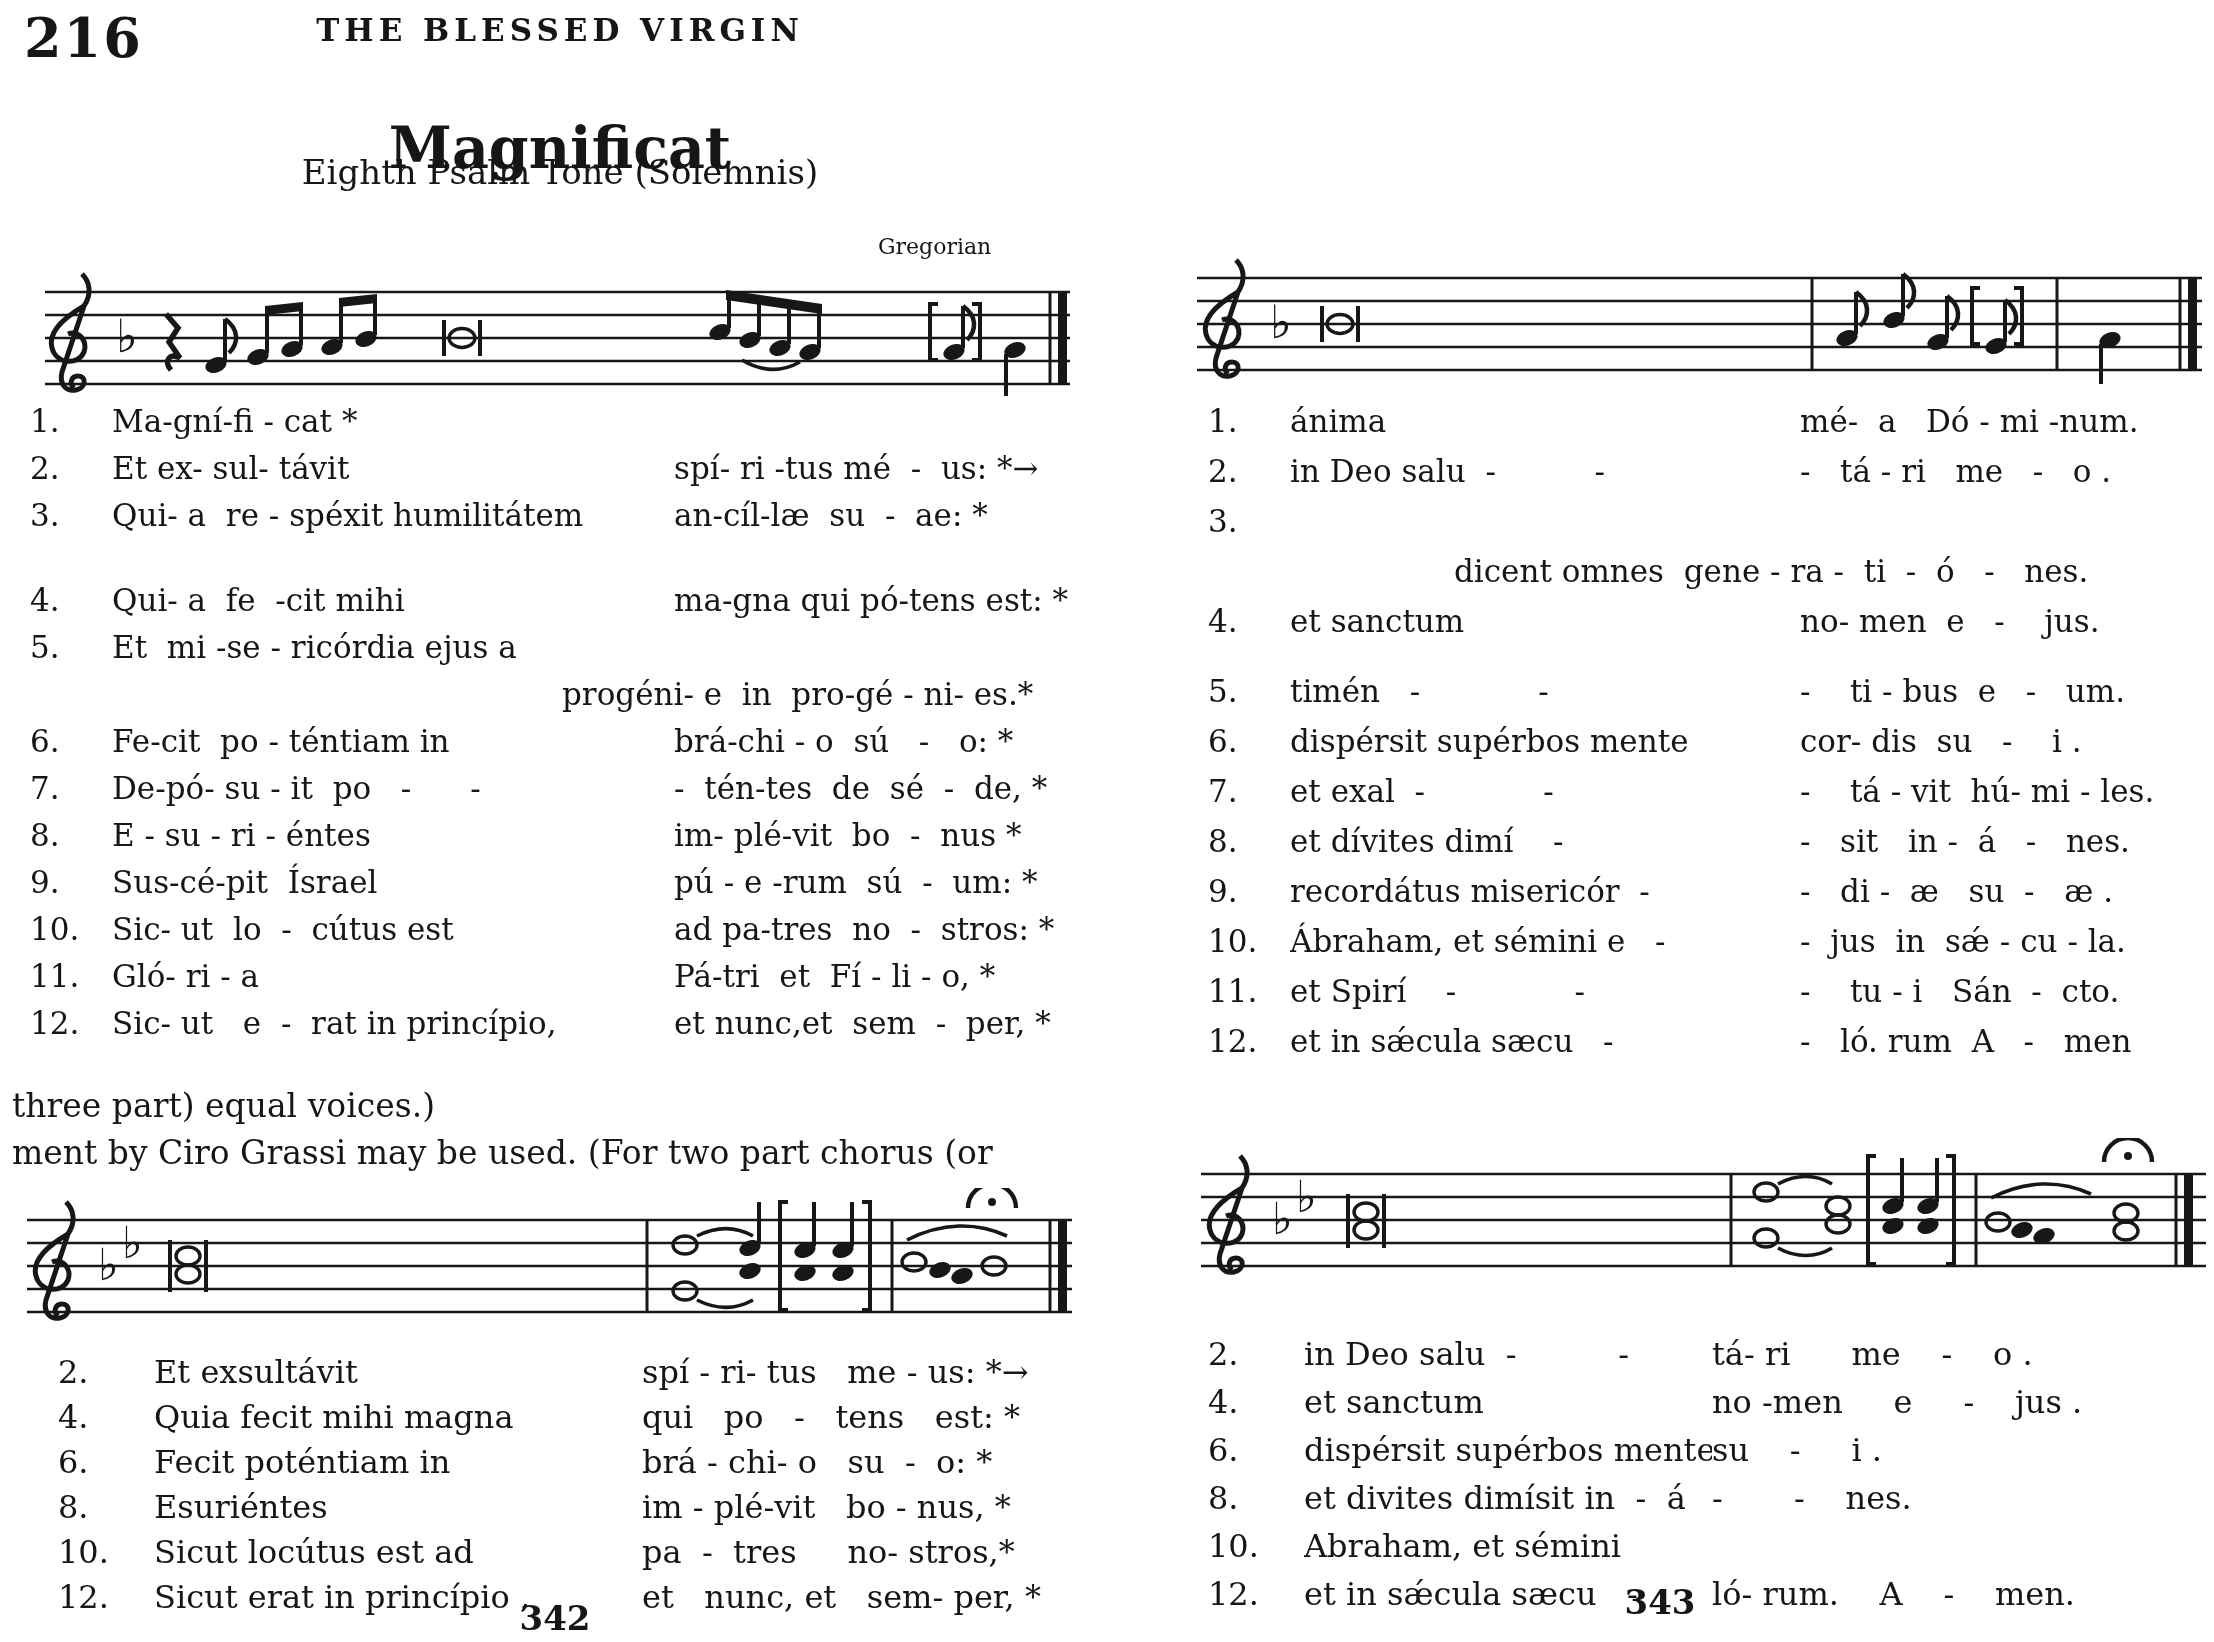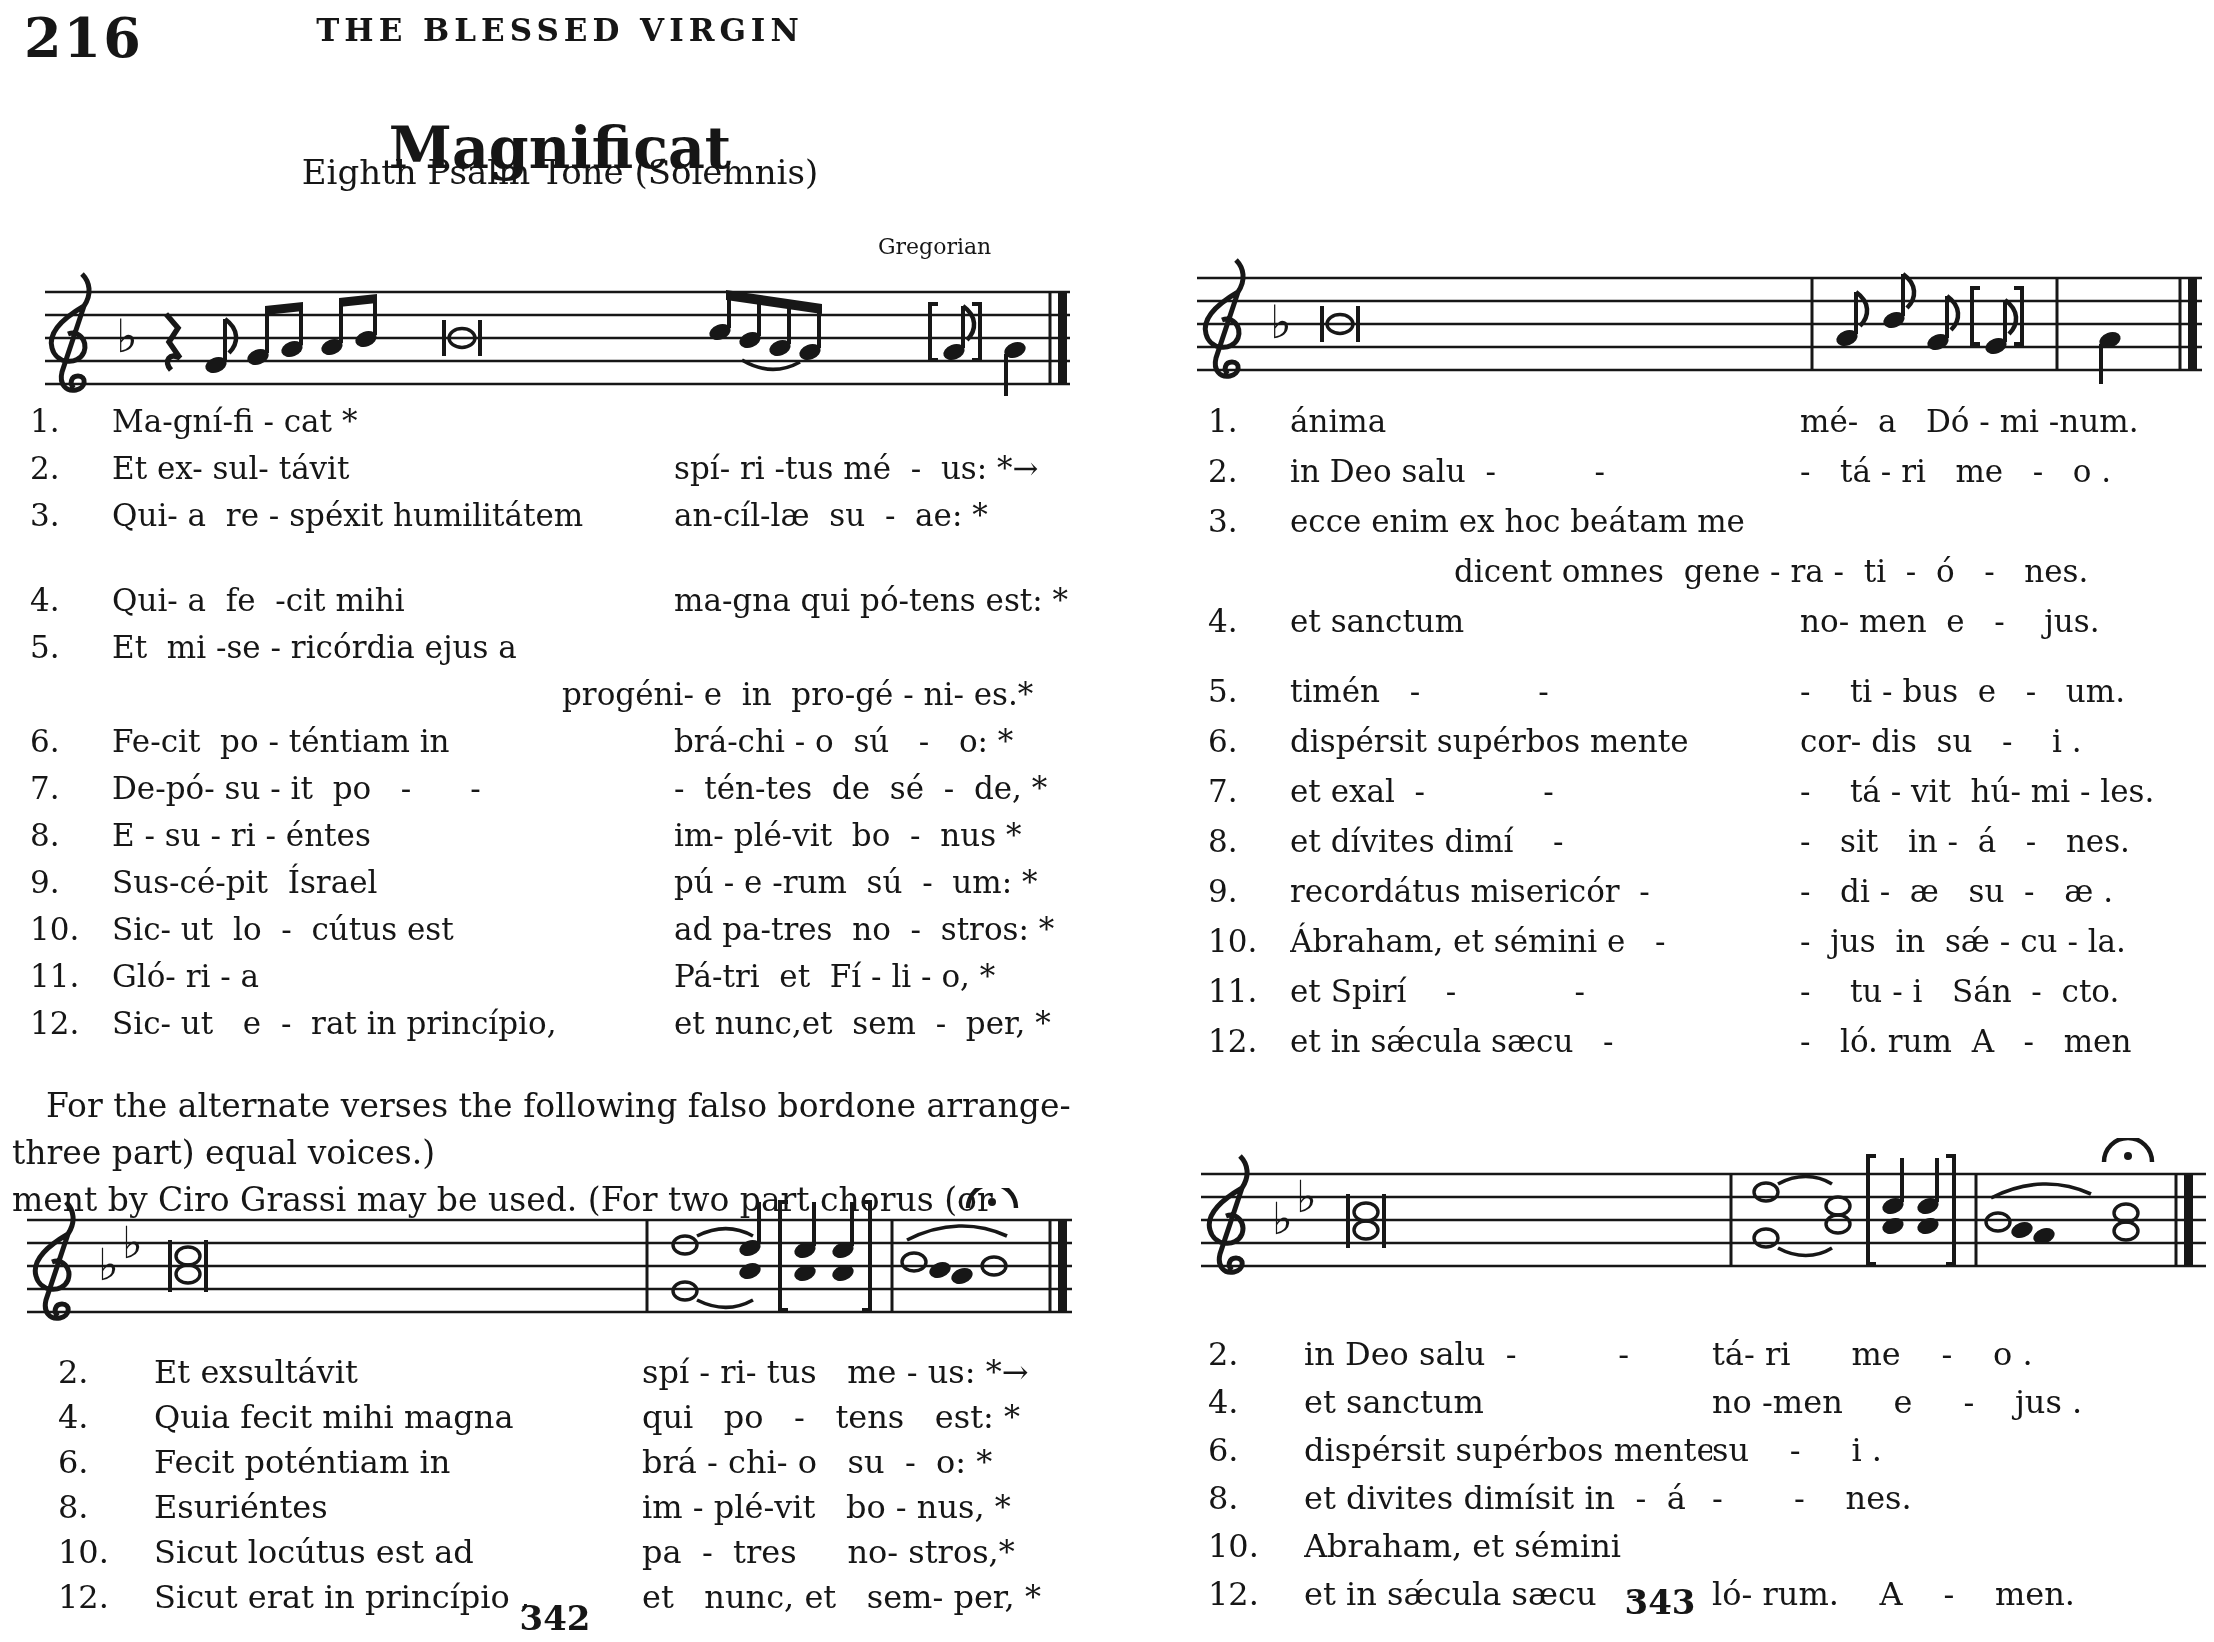--- a/index.html
+++ b/index.html
@@ -172,35 +172,34 @@
   <div class="vrow"><span class="vnum">8.</span><span class="vl">E - su - ri - éntes</span><span class="vr">im- plé-vit  bo  -  nus *</span></div>
   <div class="vrow"><span class="vnum">9.</span><span class="vl">Sus-cé-pit  Ísrael</span><span class="vr">pú - e -rum  sú  -  um: *</span></div>
   <div class="vrow"><span class="vnum">10.</span><span class="vl">Sic- ut  lo  -  cútus est</span><span class="vr">ad pa-tres  no  -  stros: *</span></div>
   <div class="vrow"><span class="vnum">11.</span><span class="vl">Gló- ri - a</span><span class="vr">Pá-tri  et  Fí - li - o, *</span></div>
   <div class="vrow"><span class="vnum">12.</span><span class="vl">Sic- ut   e  -  rat in princípio,</span><span class="vr">et nunc,et  sem  -  per, *</span></div>
 </div>
 
 <div class="abs vlist rcol">
   <div class="vrow"><span class="vnum">1.</span><span class="vl">ánima</span><span class="vr">mé-  a   Dó - mi -num.</span></div>
   <div class="vrow"><span class="vnum">2.</span><span class="vl">in Deo salu  -          -</span><span class="vr">-   tá - ri   me   -   o .</span></div>
-  <div class="vrow"><span class="vnum">3.</span><span class="vl">ecce enim ex hoc beátam me</span><span class="vr"></span></div>
+  <div class="vrow"><span class="vnum">3.</span><span class="vr"></span></div>
   <div class="vrow cont"><span class="vnum"></span><span class="vl"></span><span class="vr">dicent omnes  gene - ra -  ti  -  ó   -   nes.</span></div>
   <div class="vrow"><span class="vnum">4.</span><span class="vl">et sanctum</span><span class="vr">no- men  e   -    jus.</span></div>
   <div class="vrow gap"><span class="vnum">5.</span><span class="vl">timén   -            -</span><span class="vr">-    ti - bus  e   -   um.</span></div>
   <div class="vrow"><span class="vnum">6.</span><span class="vl">dispérsit supérbos mente</span><span class="vr">cor- dis  su   -    i .</span></div>
   <div class="vrow"><span class="vnum">7.</span><span class="vl">et exal  -            -</span><span class="vr">-    tá - vit  hú- mi - les.</span></div>
   <div class="vrow"><span class="vnum">8.</span><span class="vl">et dívites dimí    -</span><span class="vr">-   sit   in -  á   -   nes.</span></div>
   <div class="vrow"><span class="vnum">9.</span><span class="vl">recordátus misericór  -</span><span class="vr">-   di -  æ   su  -   æ .</span></div>
   <div class="vrow"><span class="vnum">10.</span><span class="vl">Ábraham, et sémini e   -</span><span class="vr">-  jus  in  sǽ - cu - la.</span></div>
   <div class="vrow"><span class="vnum">11.</span><span class="vl">et Spirí    -            -</span><span class="vr">-    tu - i   Sán  -  cto.</span></div>
   <div class="vrow"><span class="vnum">12.</span><span class="vl">et in sǽcula sæcu   -</span><span class="vr">-   ló. rum  A   -   men</span></div>
 </div>
 
 <div class="abs para">
-  <div class="ind">For the alternate verses the following falso bordone arrange-</div>
   <div>three part) equal voices.)</div>
   <div>ment by Ciro Grassi may be used.  (For two part chorus (or</div>
 </div>
 
 <svg class="abs stf" style="left:2px;top:1188px;" width="1082" height="155" viewBox="0 0 1082 155">
   <g stroke-width="2.6">
     <line x1="25" y1="32" x2="1070" y2="32"></line>
       <line x1="25" y1="55" x2="1070" y2="55"></line>
     <line x1="25" y1="78" x2="1070" y2="78"></line>
       <line x1="25" y1="101" x2="1070" y2="101"></line>

